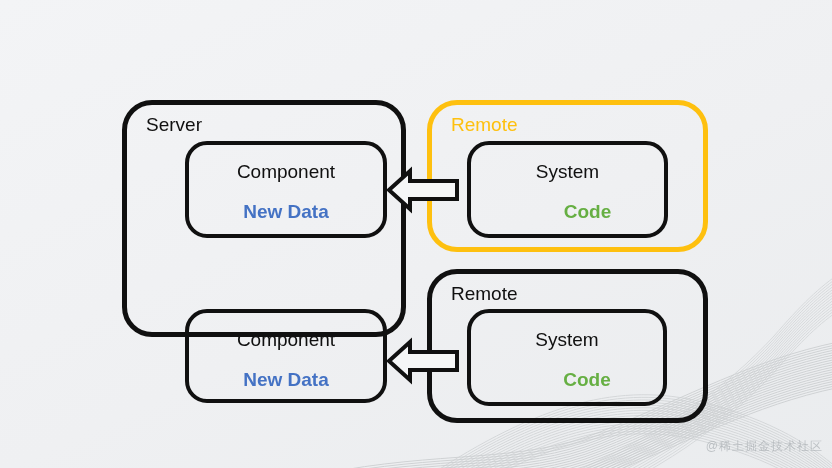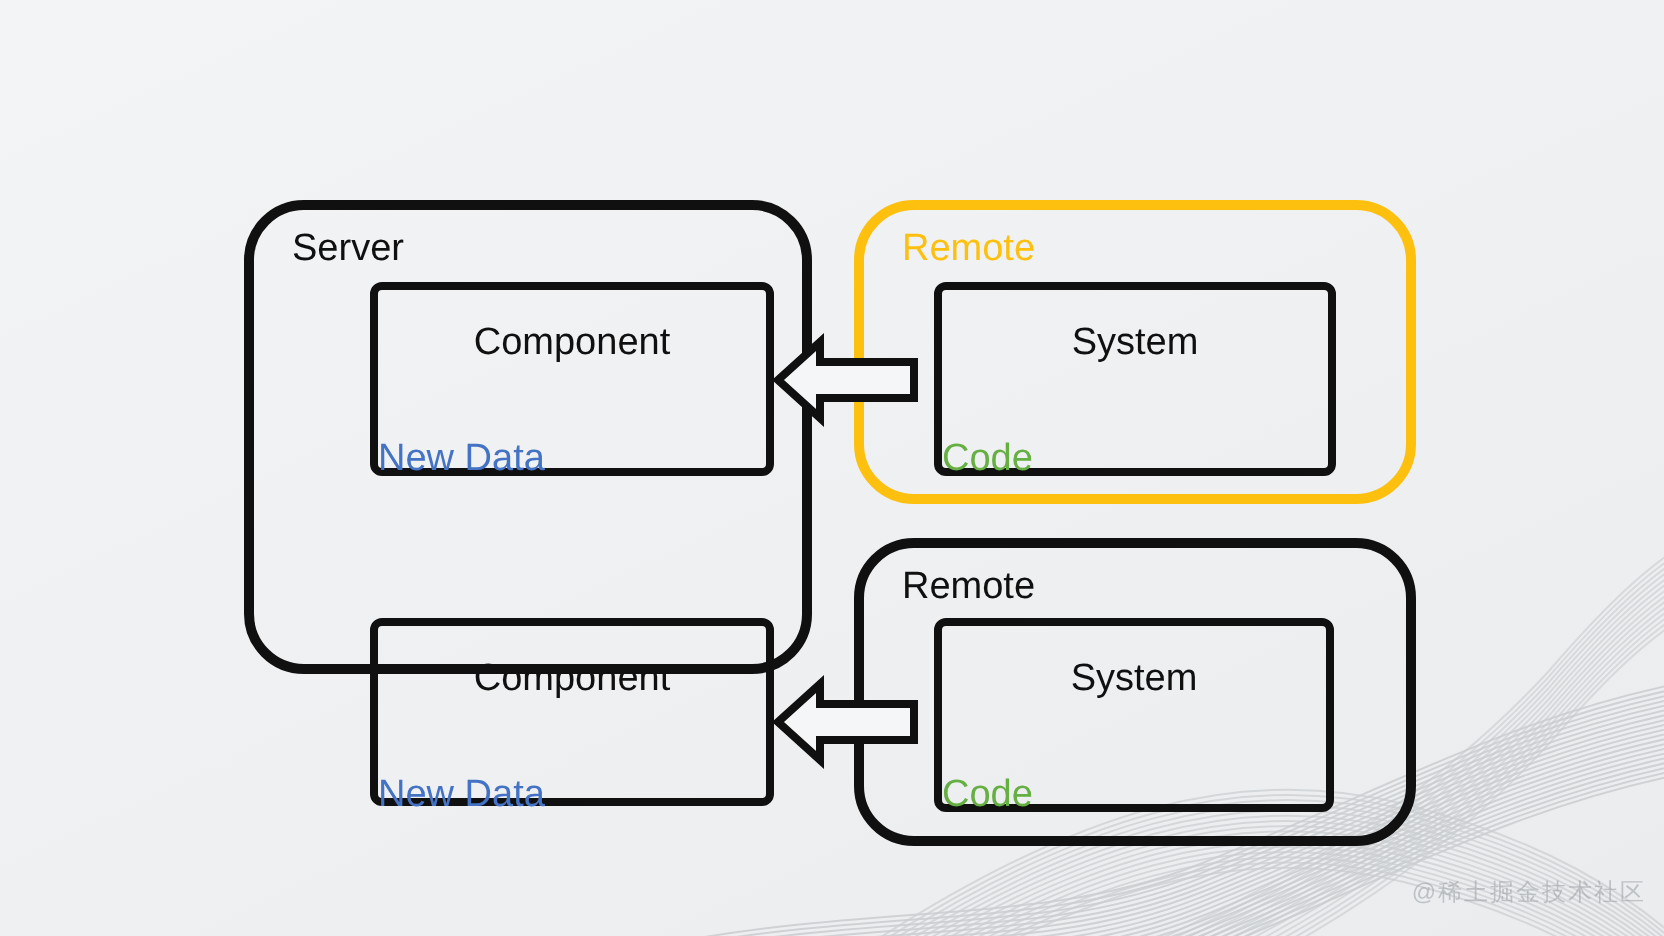--- a/index.html
+++ b/index.html
@@ -18,32 +18,32 @@
   .waves{position:absolute;left:0;top:0;z-index:1;pointer-events:none;}
   .box{position:absolute;box-sizing:border-box;background:transparent;z-index:2;}
   .outer-box{border:5px solid var(--ink,#101010);border-radius:30px;}
   .outer-box.yellow{border-color:var(--yellow,#fec00f);}
   .box-label{
     position:absolute;left:19px;top:9px;
     font-size:19px;line-height:22px;color:var(--ink,#101010);
   }
   .outer-box.yellow .box-label{color:var(--yellow,#fec00f);}
   .inner-box{
-    border:4px solid var(--ink,#101010);border-radius:6px;
+    border:4px solid var(--ink,#101010);border-radius:22px;
   }
   .inner-title{
     position:absolute;left:0;top:16px;width:100%;
     text-align:center;font-size:19px;line-height:22px;color:var(--ink,#101010);
   }
   .inner-sub{
-    position:absolute;left:0;top:74px;width:100%;
-    font-size:19px;line-height:22px;
+    position:absolute;left:0;top:56px;width:100%;
+    text-align:center;font-size:19px;line-height:22px;font-weight:bold;
   }
   .inner-sub.blue{color:var(--blue,#4472c4);}
-  .inner-sub.green{color:var(--green,#66af43);}
+  .inner-sub.green{color:var(--green,#66af43);padding-left:20px;}
   .arrows{position:absolute;left:0;top:0;z-index:3;pointer-events:none;}
   .arrows polygon{fill:#f5f6f7;stroke:var(--ink,#101010);stroke-width:4;stroke-linejoin:miter;}
   .watermark{
     position:absolute;right:9px;top:438px;z-index:4;
     font-size:12px;letter-spacing:1px;
     color:var(--watermark,#9aa0a5);opacity:.55;
   }
 </style>
 </head>
 <body>

